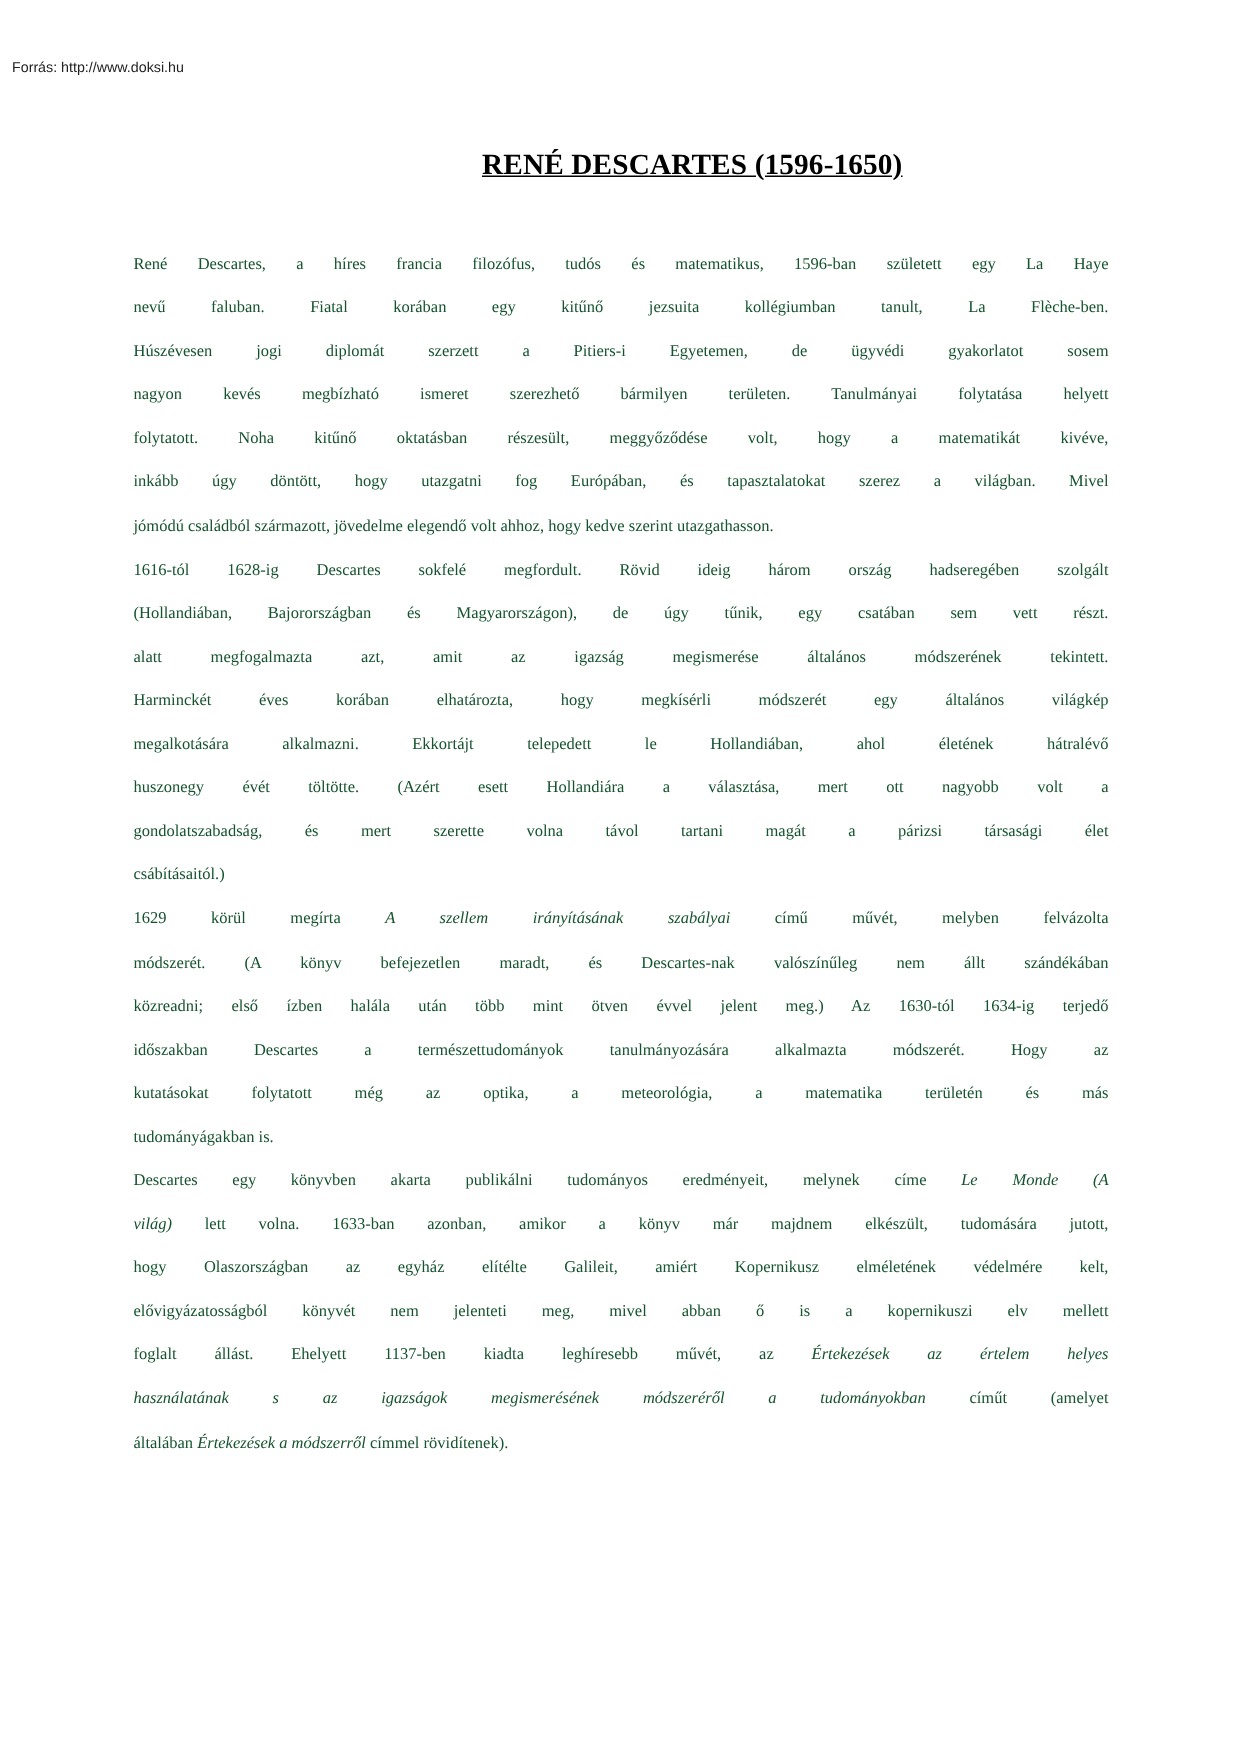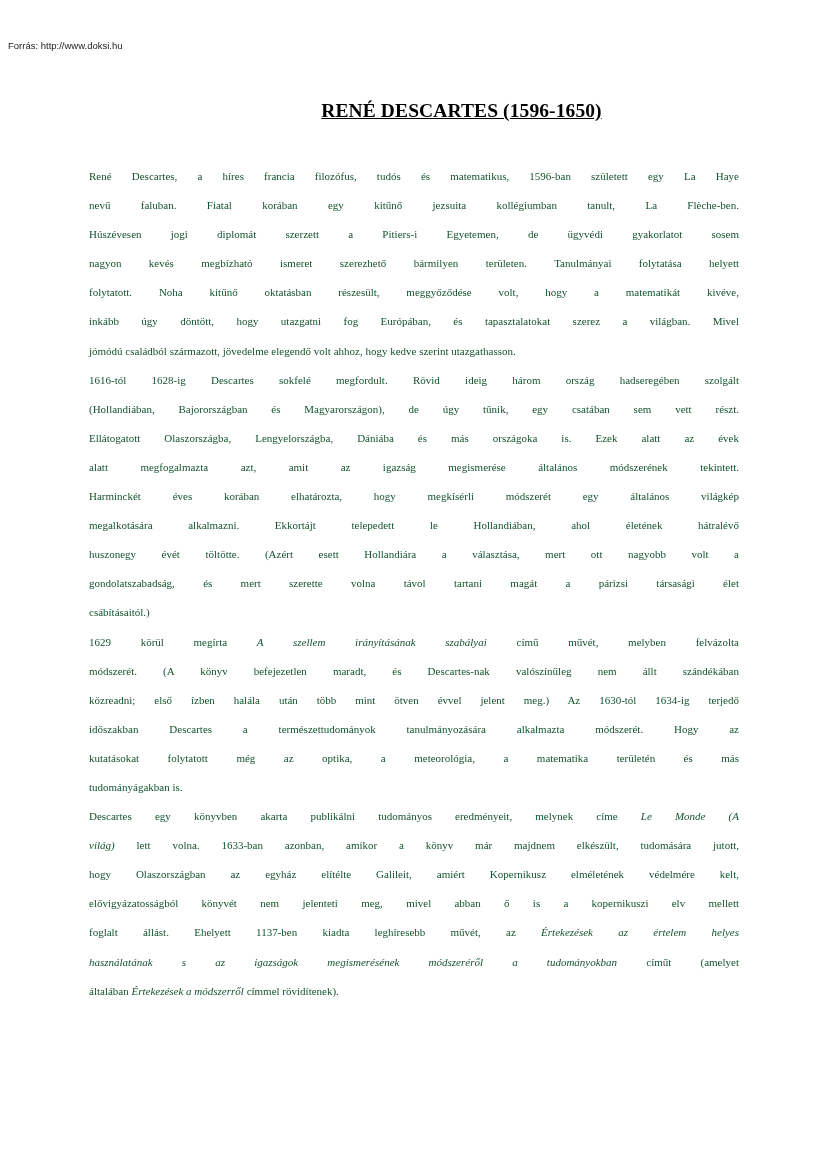--- a/index.html
+++ b/index.html
@@ -32,21 +32,20 @@
 <div class="body" id="body">
     <div class="line"><span>René Descartes, a híres francia filozófus, tudós és matematikus, 1596-ban született egy La Haye</span></div>
     <div class="line"><span>nevű faluban. Fiatal korában egy kitűnő jezsuita kollégiumban tanult, La Flèche-ben.</span></div>
     <div class="line"><span>Húszévesen jogi diplomát szerzett a Pitiers-i Egyetemen, de ügyvédi gyakorlatot sosem</span></div>
     <div class="line"><span>nagyon kevés megbízható ismeret szerezhető bármilyen területen. Tanulmányai folytatása helyett</span></div>
     <div class="line"><span>folytatott. Noha kitűnő oktatásban részesült, meggyőződése volt, hogy a matematikát kivéve,</span></div>
     <div class="line"><span>inkább úgy döntött, hogy utazgatni fog Európában, és tapasztalatokat szerez a világban. Mivel</span></div>
     <div class="line last"><span>jómódú családból származott, jövedelme elegendő volt ahhoz, hogy kedve szerint utazgathasson.</span></div>
     <div class="line"><span>1616-tól 1628-ig Descartes sokfelé megfordult. Rövid ideig három ország hadseregében szolgált</span></div>
     <div class="line"><span>(Hollandiában, Bajorországban és Magyarországon), de úgy tűnik, egy csatában sem vett részt.</span></div>
-    <div class="line"><span>Ellátogatott Olaszországba, Lengyelországba, Dániába és más országoka is. Ezek alatt az évek</span></div>
     <div class="line"><span>alatt megfogalmazta azt, amit az igazság megismerése általános módszerének tekintett.</span></div>
     <div class="line"><span>Harminckét éves korában elhatározta, hogy megkísérli módszerét egy általános világkép</span></div>
     <div class="line"><span>megalkotására alkalmazni. Ekkortájt telepedett le Hollandiában, ahol életének hátralévő</span></div>
     <div class="line"><span>huszonegy évét töltötte. (Azért esett Hollandiára a választása, mert ott nagyobb volt a</span></div>
     <div class="line"><span>gondolatszabadság, és mert szerette volna távol tartani magát a párizsi társasági élet</span></div>
     <div class="line last"><span>csábításaitól.)</span></div>
     <div class="line"><span>1629 körül megírta </span><i>A szellem irányításának szabályai</i><span> című művét, melyben felvázolta</span></div>
     <div class="line"><span>módszerét. (A könyv befejezetlen maradt, és Descartes-nak valószínűleg nem állt szándékában</span></div>
     <div class="line"><span>közreadni; első ízben halála után több mint ötven évvel jelent meg.) Az 1630-tól 1634-ig terjedő</span></div>
     <div class="line"><span>időszakban Descartes a természettudományok tanulmányozására alkalmazta módszerét. Hogy az</span></div>

